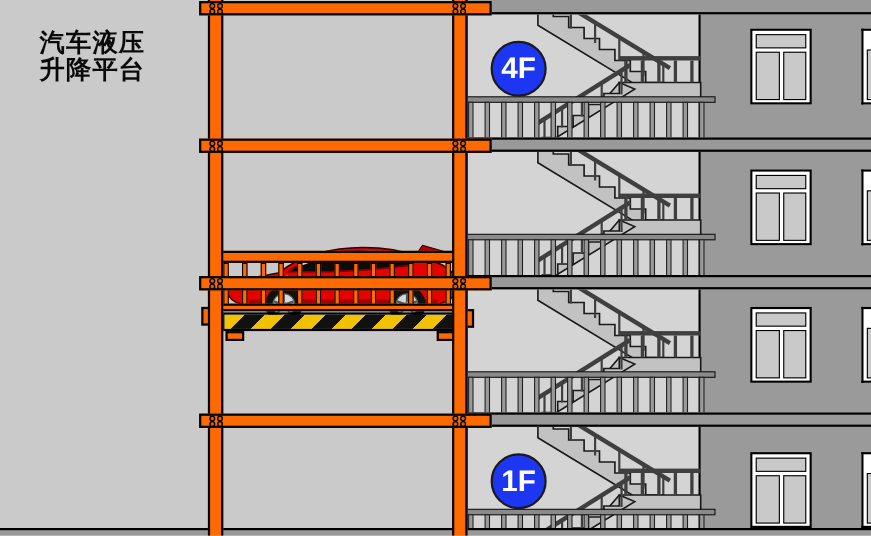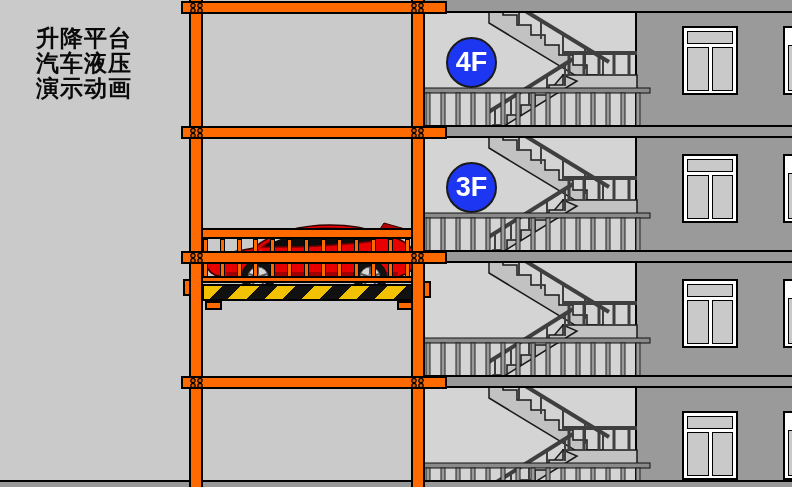--- a/index.html
+++ b/index.html
@@ -46,23 +46,22 @@
   .sleeve{background:var(--orange);border:2px solid #000;z-index:8;}
   .foot{top:301px;width:17px;height:9px;background:var(--orange);border:2px solid #000;z-index:7;}
   .edgeline{left:423px;top:0;width:2px;height:481px;background:#000;z-index:4;}
 </style>
 </head>
 <body>
 
 <div class="scene">
 
   <div class="title">
+    <div>汽车液压</div>
     <div>升降平台</div>
-    <div>汽车液压</div>
-    <div>演示动画</div>
   </div>
 
   <div id="building" style="position:absolute;left:0;top:0;width:792px;height:487px;border-radius:25px;">
       <div class="bbase"></div>
       <div class="sw" style="top:13px;height:112px;"></div>
       <div class="stairs" style="top:13px;height:112px;">
         <svg width="237" height="118" viewBox="0 0 237 118">
     <path d="M80,-8 L80,2 L94,2 L94,12 L108,12 L108,22 L122,22 L122,32 L136,32 L136,42 L150,42 L150,52 L164,52 L164,62 L178,62 L178,78 L66,10 L66,-8 Z" fill="#c2c2c2" stroke="#1a1a1a" stroke-width="1.5"></path>
     <path d="M86,-12 L186,49" stroke="#3f3f3f" stroke-width="4" fill="none"></path>
     <path d="M96,-6 L96,13 M118,8 L118,26 M140,21 L140,42 M162,35 L162,56 M180,46 L180,64" stroke="#3f3f3f" stroke-width="2"></path>
@@ -219,21 +218,21 @@
         </div>
       <div class="winpart" style="top:411px;">
           <span class="pane"></span>
         </div>
       <div class="slab first" style="top:0px;"></div>
       <div class="slab " style="top:125px;"></div>
       <div class="slab " style="top:250px;"></div>
       <div class="slab " style="top:375px;"></div>
       <div class="edgeline"></div>
       <div class="flabel" style="top:37px;z-index:5;">4F</div>
-      <div class="flabel" style="top:162px;z-index:5;">3F</div>
+      <div class="flabel" style="top:412px;z-index:5;">1F</div>
     </div>
 
   <div class="ground"></div>
 
   <div id="platform" style="position:absolute;left:0;top:0;width:792px;height:487px;z-index:6;">
     <svg class="car" width="216" height="80" viewBox="0 0 216 80">
       <path d="M6,52 C2,46 4,40 14,38 L52,31 C70,15 100,8 128,8 C150,8 168,12 180,17 L196,22 C206,26 212,32 213,40 C214,46 212,52 206,56 L196,60 L24,60 C14,60 9,57 6,52 Z" fill="#e60000" stroke="#330000" stroke-width="1.5"></path>
       <path d="M24,55 L196,55 L195,62 L25,62 Z" fill="#a00000"></path>
       <path d="M182,6 L210,14 L206,20 L178,12 Z" fill="#b30000" stroke="#300" stroke-width="1"></path>
       <path d="M60,30 C78,16 100,11 126,11 C144,11 158,14 168,18 L173,24 C150,27 120,29 96,30 Z" fill="#0b0b0b" stroke="#7a0000" stroke-width="1.5"></path>

